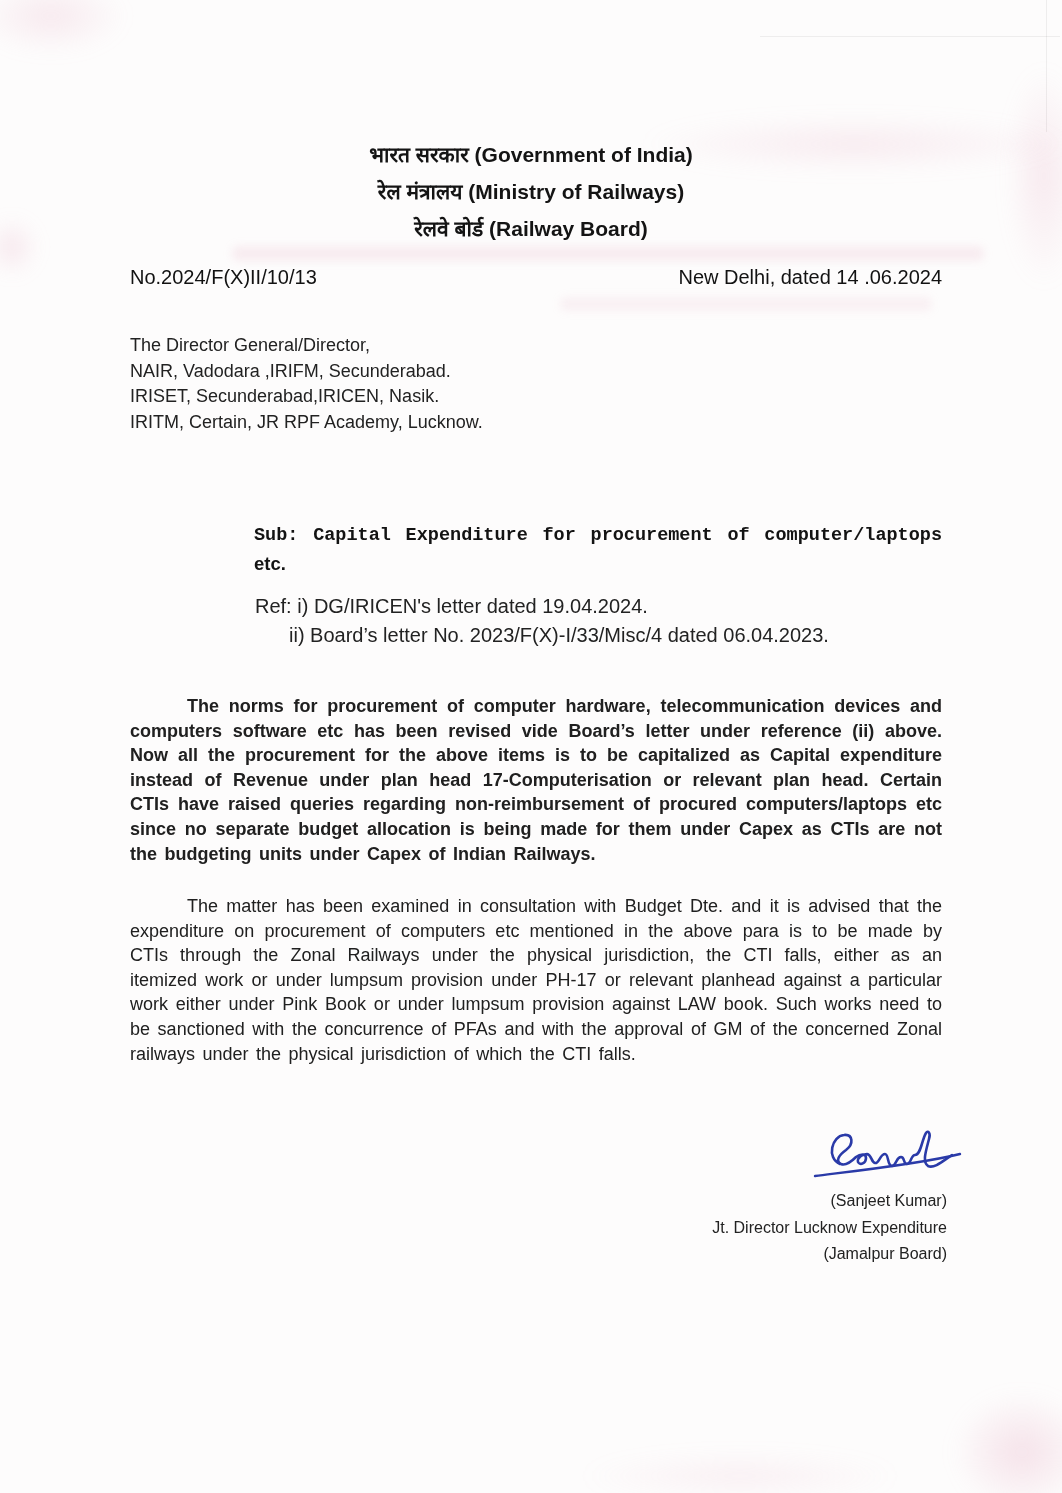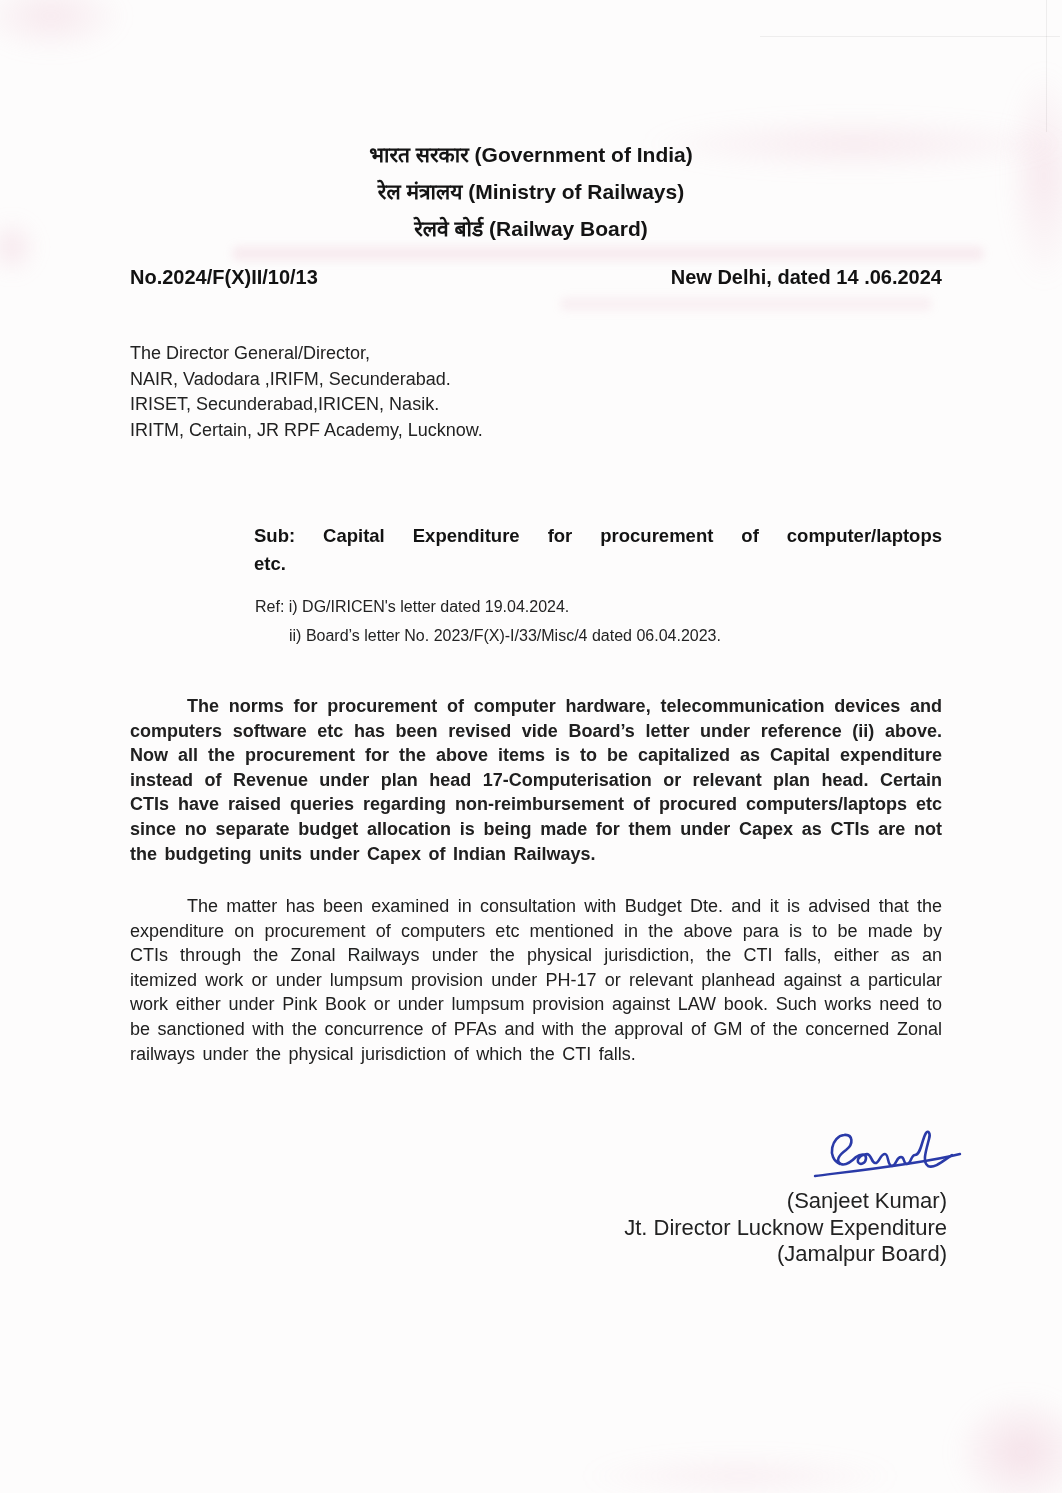--- a/index.html
+++ b/index.html
@@ -15,47 +15,47 @@
   .scanline { position:absolute; background:rgba(0,0,0,0.06); pointer-events:none; }
 
   
   .header {
     position:absolute; top:136px; left:0; width:1062px;
     text-align:center; font-weight:700; font-size:21px; line-height:37px; color:#141414;
   }
   .file-row {
     position:absolute; top:266px; left:130px; width:812px;
     display:flex; justify-content:space-between;
-    font-weight:700; font-size:20px; color:#121212;gap:8px;
+    font-weight:400; font-size:20px; color:#121212;gap:8px;
   }
   .addressee {
     position:absolute; top:333px; left:130px;
-    font-size:18px; line-height:25.5px; color:#222;margin-top:8px;
+    font-size:18px; line-height:25.5px; color:#222;
   }
   .subject {
     position:absolute; top:522px; left:254px; width:688px;
     font-weight:700; font-size:18.5px; line-height:28px; color:#131313;
   }
-  .subject .j { display:block; text-align:justify; text-align-last:justify; }
+  .subject .j { display:block; text-align:justify; text-align-last:justify;font-family:Liberation Mono, monospace; }
   .refs {
     position:absolute; top:592px; left:255px;
-    font-size:16px; line-height:29px; color:#222;
+    font-size:20px; line-height:29px; color:#222;
   }
   .refs .indent { margin-left:34px; }
   .para {
     position:absolute; left:130px; width:812px;
     text-align:justify; font-size:18px; line-height:24.6px;
     word-spacing:2.5px; text-indent:57px; color:#202020;
   }
   .p1 { top:676px;font-weight:bold; }
   .p2 { top:876px; }
   .sig-ink { position:absolute; top:1124px; left:810px; width:158px; height:64px; }
   .sig-text {
     position:absolute; top:1188px; right:115px;
-    text-align:right; font-size:22px; line-height:26.5px; color:#222;
+    text-align:right; font-size:16px; line-height:26.5px; color:#222;
   }
 </style>
 </head>
 <body>
 
 <div class="page">
 
   <div class="blob" style="left:-24px; top:-22px; width:150px; height:76px; background:radial-gradient(closest-side, rgba(229,168,192,0.22), rgba(229,168,192,0));"></div>
   <div class="blob" style="left:640px; top:116px; width:430px; height:56px; background:radial-gradient(closest-side, rgba(229,168,192,0.20), rgba(229,168,192,0));"></div>
   <div class="blob" style="left:1006px; top:66px; width:76px; height:220px; background:radial-gradient(closest-side, rgba(229,168,192,0.22), rgba(229,168,192,0));"></div>

